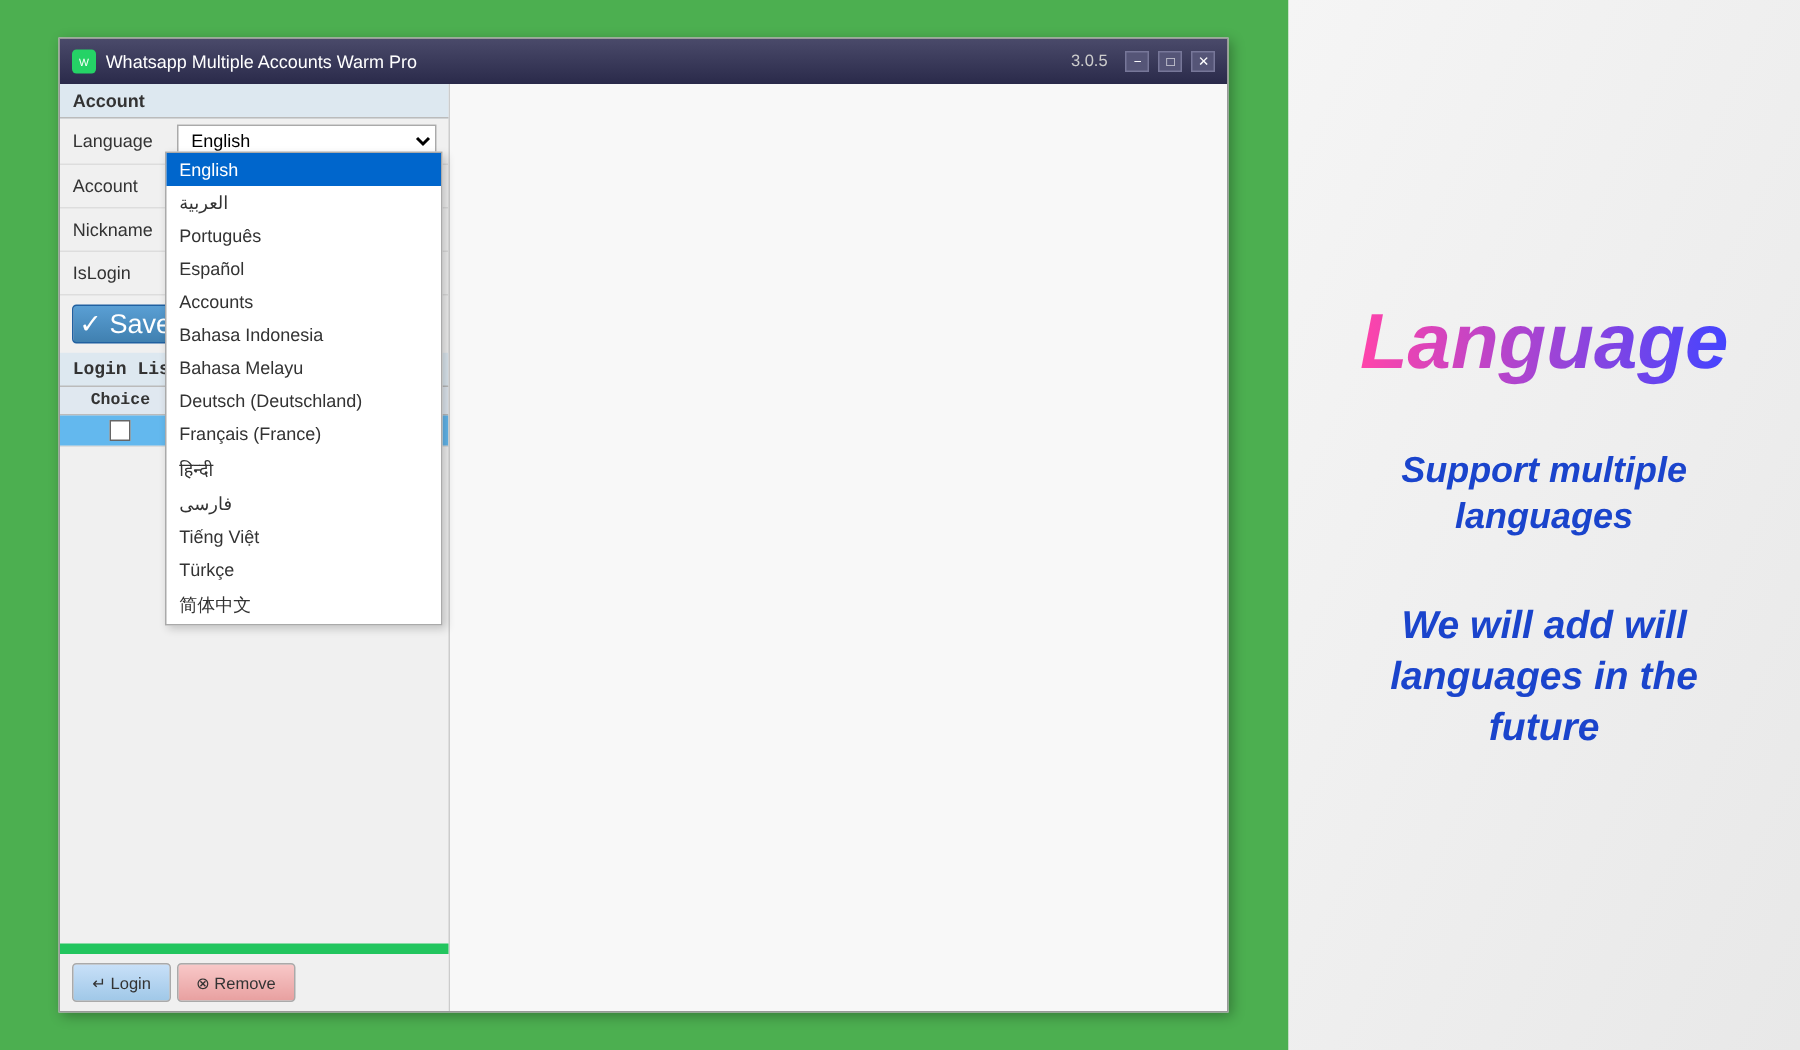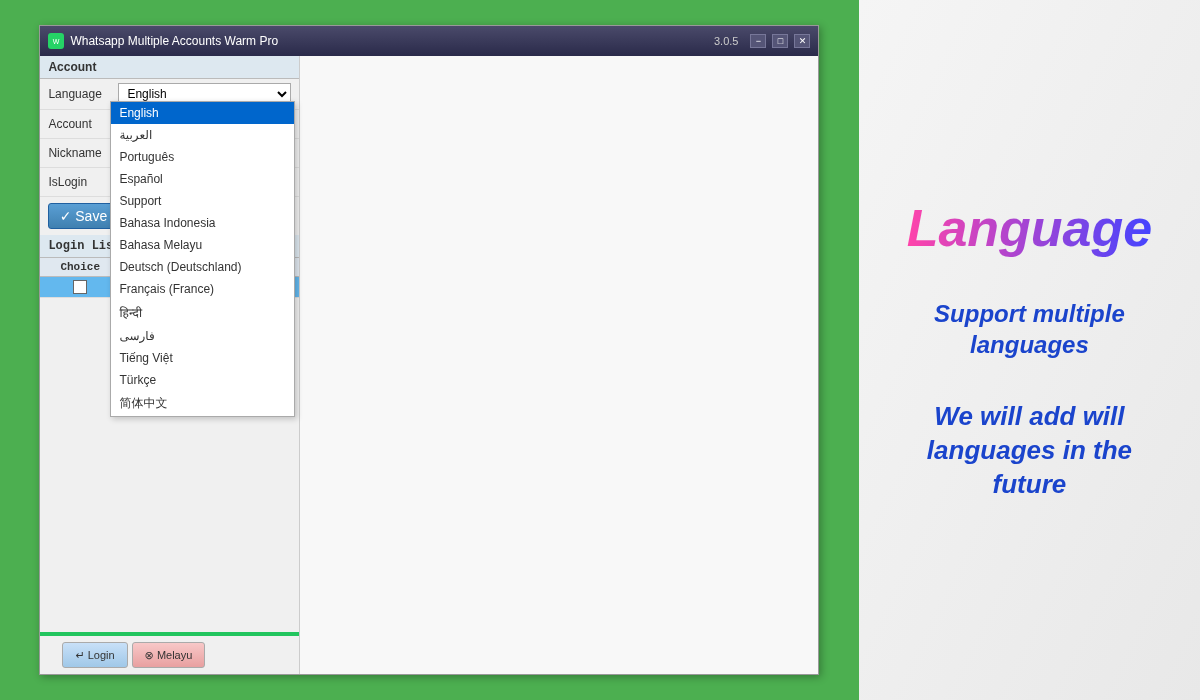--- a/index.html
+++ b/index.html
@@ -146,21 +146,21 @@
       padding: 0 4px;
     }
 
     .save-btn {
       margin: 6px 8px;
       height: 26px;
       background: linear-gradient(to bottom, #5a9fd4, #4080b0);
       border: 1px solid #2060a0;
       border-radius: 3px;
       color: white;
-      font-size: 14px;
+      font-size: 18px;
       cursor: pointer;
       display: flex;
       align-items: center;
       justify-content: center;
       gap: 4px;
       width: 70px;
     }
 
     .login-list-section {
       display: flex;
@@ -212,22 +212,22 @@
     .mini-checkbox {
       width: 14px;
       height: 14px;
       border: 1px solid #666;
       background: white;
     }
 
     .bottom-buttons {
       display: flex;
       gap: 4px;
-      padding: 6px 22px;
-      border-top: 4px solid #22c55e;
+      padding: 6px 8px;
+      border-top: 7px solid #22c55e;
       background: #f0f0f0;
     }
 
     .bottom-btn {
       height: 26px;
       padding: 0 12px;
       font-size: 11px;
       border: 1px solid #aaa;
       border-radius: 3px;
       cursor: pointer;
@@ -351,21 +351,21 @@
           <span class="form-label">Language</span>
           <select class="form-select">
             <option>English</option>
           </select>
 
           <div class="dropdown-container">
             <div class="dropdown-item selected">English</div>
             <div class="dropdown-item">العربية</div>
             <div class="dropdown-item">Português</div>
             <div class="dropdown-item">Español</div>
-            <div class="dropdown-item">Support</div>
+            <div class="dropdown-item">Accounts</div>
             <div class="dropdown-item">Bahasa Indonesia</div>
             <div class="dropdown-item">Bahasa Melayu</div>
             <div class="dropdown-item">Deutsch (Deutschland)</div>
             <div class="dropdown-item">Français (France)</div>
             <div class="dropdown-item">हिन्दी</div>
             <div class="dropdown-item">فارسی</div>
             <div class="dropdown-item">Tiếng Việt</div>
             <div class="dropdown-item">Türkçe</div>
             <div class="dropdown-item">简体中文</div>
           </div>
@@ -398,21 +398,21 @@
             <div class="list-data-row">
               <div class="list-data-cell checkbox-cell" style="width:80px;">
                 <div class="mini-checkbox"></div>
               </div>
             </div>
           </div>
         </div>
 
         <div class="bottom-buttons">
           <button class="bottom-btn login-action-btn">↵ Login</button>
-          <button class="bottom-btn remove-btn">⊗ Melayu</button>
+          <button class="bottom-btn remove-btn">⊗ Remove</button>
         </div>
 
       </div>
 
       <div class="main-area"></div>
 
     </div>
   </div>
 </div>
 

